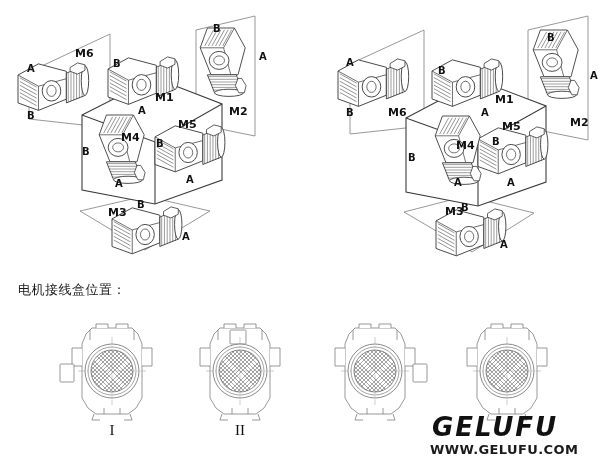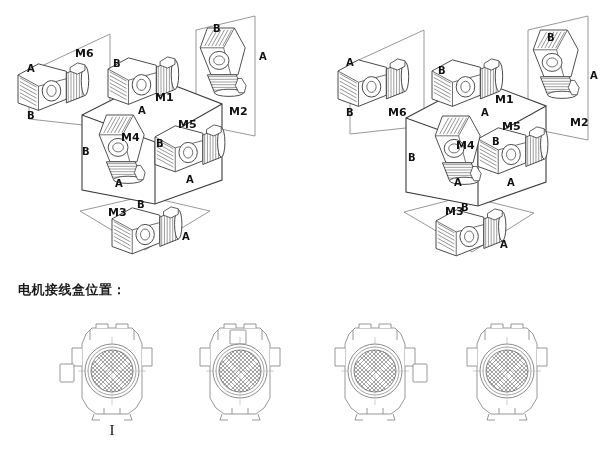--- a/index.html
+++ b/index.html
@@ -24,21 +24,21 @@
   #diagram-left  { left: 0px; }
   #diagram-right { left: 306px; }
 
   .diagram-block svg, #motor-row svg, #watermark svg { display: block; }
 
   .section-label {
     position: absolute;
     left: 18px;
     top: 281px;
     font-size: 13px;
-    font-weight: bold;
+    font-weight: normal;
     color: #1a1a1a;
     letter-spacing: 0.5px;
     font-family: "DejaVu Sans", "Liberation Sans", sans-serif;
     white-space: nowrap;
   }
   #motor-row {
     position: absolute;
     left: 0; top: 322px;
     width: 612px; height: 138px;
   }
@@ -302,20 +302,21 @@
         <defs>
             <clipPath id="clipII">
               <circle cx="70" cy="49" r="21"></circle>
             </clipPath>
           </defs>
         <g stroke="#9a9a9a" stroke-width="0.5" stroke-dasharray="7,2,1.5,2">
           <path d="M36,49 L104,49"></path>
             <path d="M70,15 L70,83"></path>
         </g>
       </svg>
+      <div class="motor-numeral">II</div>
     </div>
 
     <div class="motor-cell" style="left:305px">
       <svg width="140" height="100" viewBox="0 0 140 100" xmlns="http://www.w3.org/2000/svg">
         <g stroke="#7d7d7d" stroke-width="0.8" fill="#ffffff">
           <path d="M44,12 L50,6 L90,6 L96,12 L100,22 L100,76 L94,86 L86,92 L54,92 L46,86 L40,76 L40,22 Z"></path>
           <path d="M48,8 L48,18 M92,8 L92,18"></path>
           <path d="M54,6 L54,2 L66,2 L66,6 M74,6 L74,2 L86,2 L86,6"></path>
           <path d="M40,26 L30,26 L30,44 L40,44 M100,26 L110,26 L110,44 L100,44"></path>
           <rect x="108" y="42" width="14" height="18" rx="1"></rect>
@@ -368,14 +369,20 @@
             </clipPath>
           </defs>
         <g stroke="#9a9a9a" stroke-width="0.5" stroke-dasharray="7,2,1.5,2">
           <path d="M36,49 L104,49"></path>
             <path d="M70,15 L70,83"></path>
         </g>
       </svg>
     </div>
   </div>
 
+  <div id="watermark">
+    <svg width="182" height="46" viewBox="0 0 182 46" xmlns="http://www.w3.org/2000/svg">
+      <text class="wm-brand" x="6" y="24">GELUFU</text>
+      <text class="wm-url" x="4" y="42">WWW.GELUFU.COM</text>
+    </svg>
+  </div>
 
 </div>
 
 </body></html>

